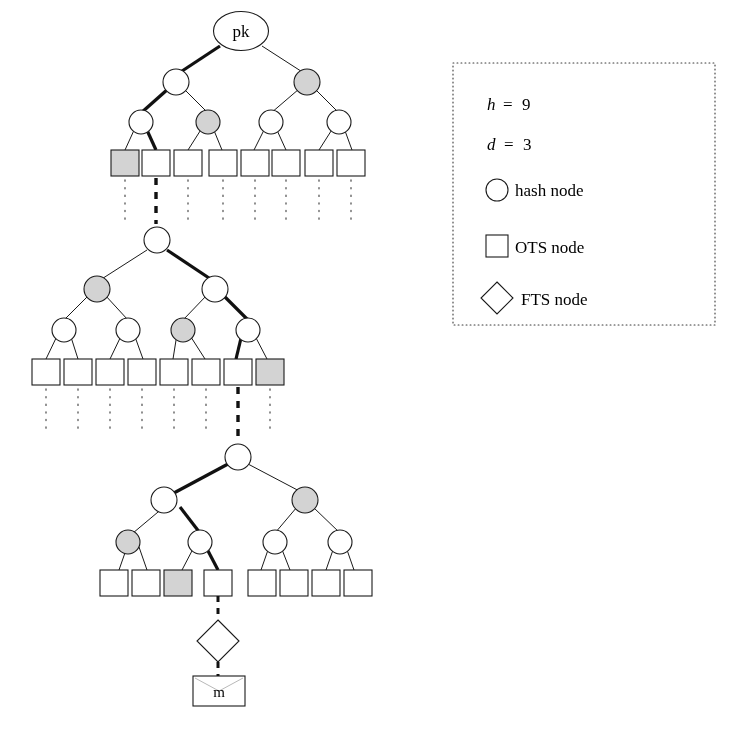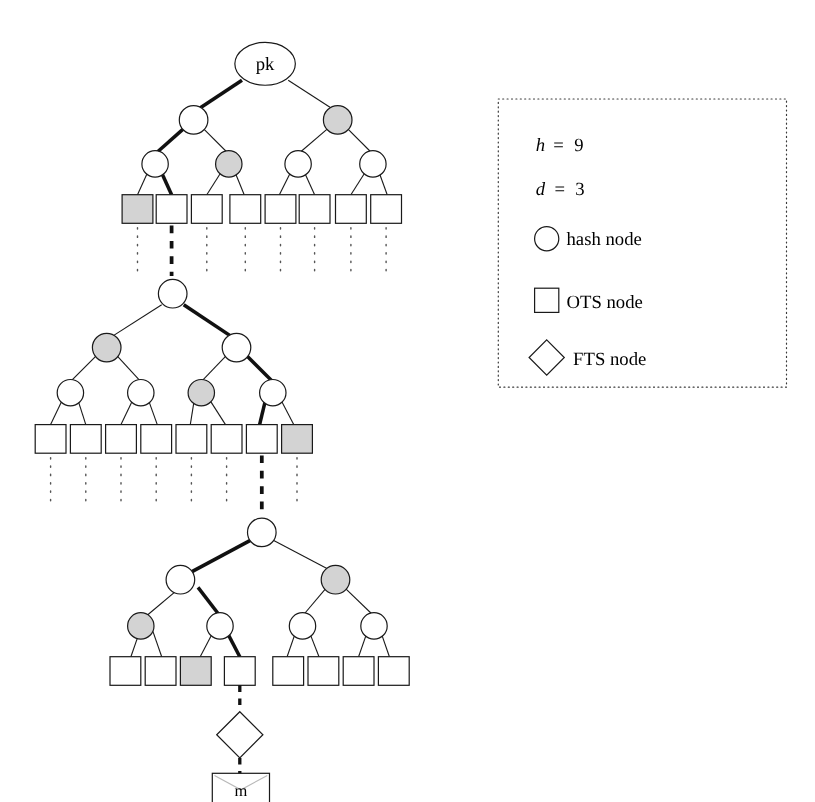--- a/index.html
+++ b/index.html
@@ -1,18 +1,18 @@
 <!DOCTYPE html>
 <html><head>
 <meta charset="utf-8">
 <style>
   html,body{margin:0;padding:0;background:#ffffff;}
   body{width:741px;height:729px;overflow:hidden;
        font-family:"Liberation Serif","DejaVu Serif",serif;}
-  #root{position:relative;width:741px;height:562px;margin-top:27px;}
+  #root{position:relative;width:741px;height:562px;}
   svg#diagram{position:absolute;left:0;top:0;width:741px;height:729px;display:block;}
   .nodestroke{stroke:#1a1a1a;stroke-width:1.1;}
   .edge{stroke:#1a1a1a;stroke-width:1.0;fill:none;}
   .edge-auth{stroke:#111111;stroke-width:3.2;fill:none;stroke-linecap:butt;}
   .dots{stroke:#555555;stroke-width:1.3;fill:none;stroke-dasharray:1.2 6.4;stroke-linecap:round;}
   .dashlink{stroke:#111111;stroke-width:3.4;fill:none;stroke-dasharray:7 7;}
   .dashlink-thin{stroke:#111111;stroke-width:3.0;fill:none;stroke-dasharray:6 6;}
   .legendbox{fill:none;stroke:#3a3a3a;stroke-width:1.1;stroke-dasharray:0.9 3.1;stroke-linecap:round;}
   .lbl{font-family:"Liberation Serif","DejaVu Serif",serif;fill:#000000;}
   .pk-lbl{font-size:17px;}

